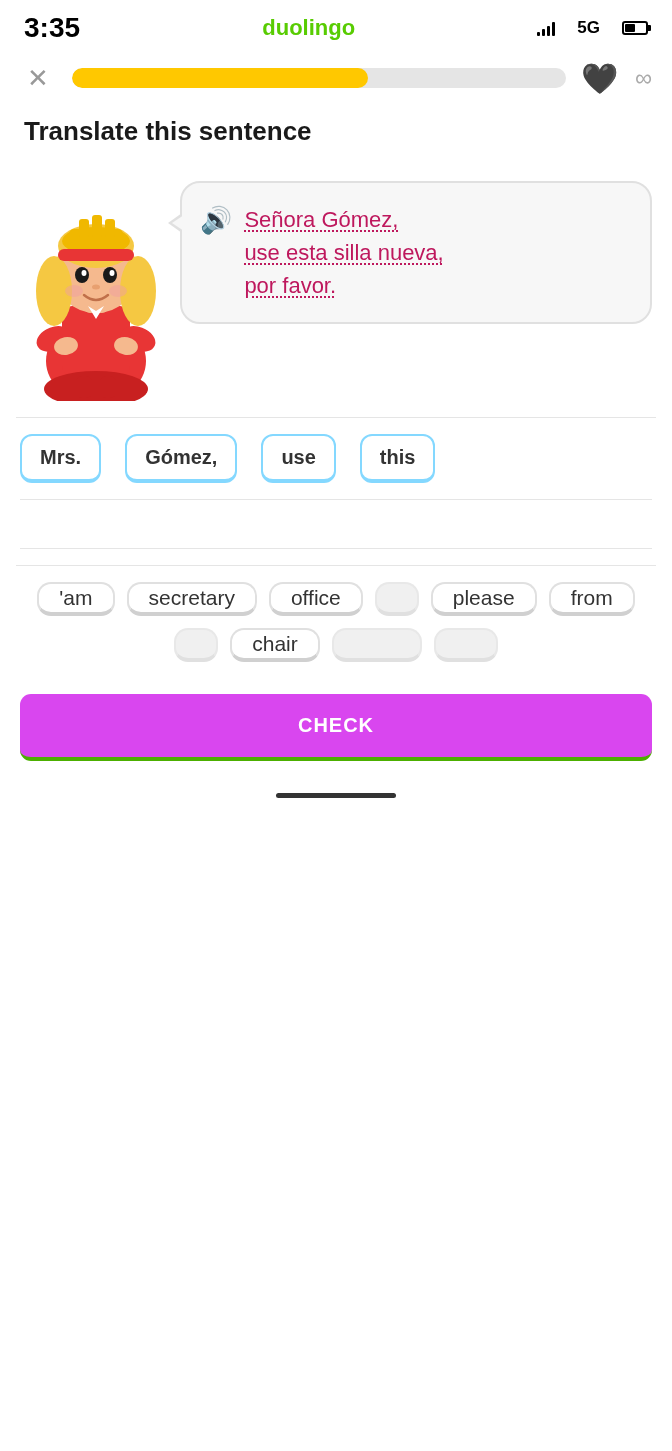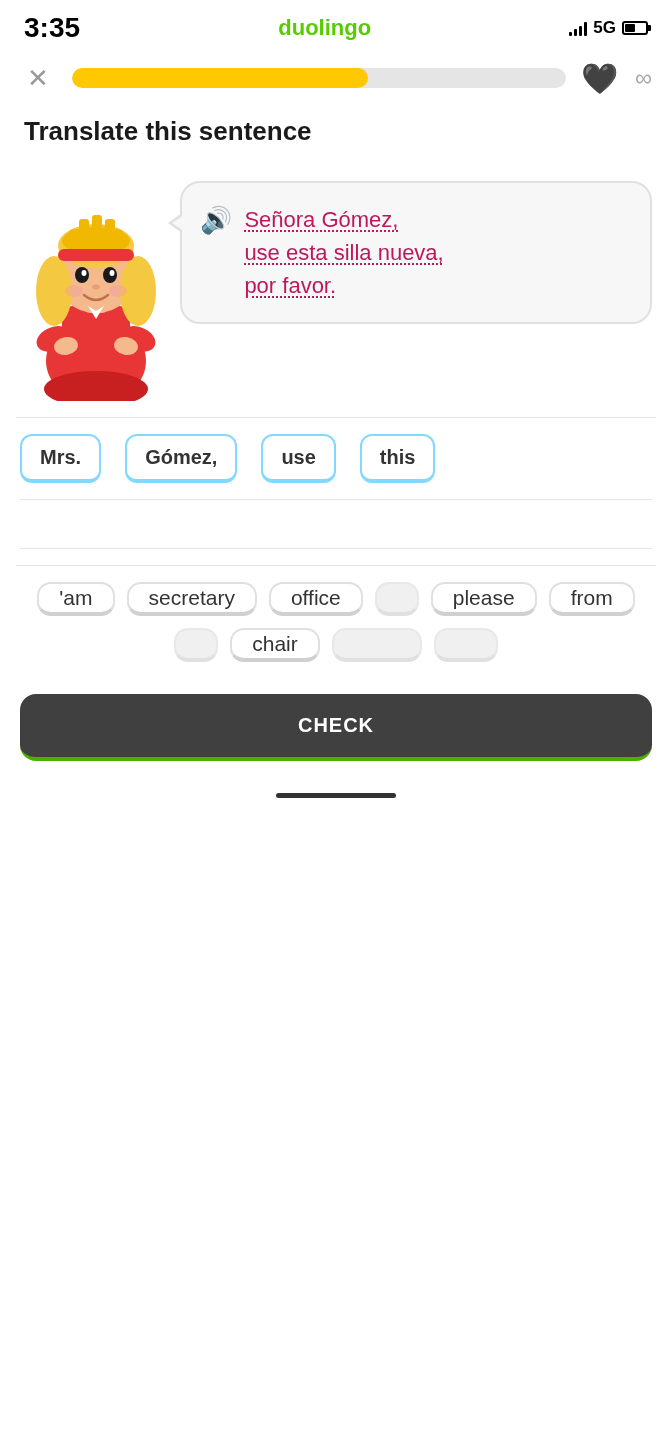--- a/index.html
+++ b/index.html
@@ -28,21 +28,21 @@
       text-align: right;
     }
     .status-app-name {
       font-size: 22px;
       font-weight: 700;
       color: #58cc02;
     }
     .status-icons {
       display: flex;
       align-items: center;
-      gap: 6px;
+      gap: 22px;
       font-size: 16px;
       color: #000;
       font-weight: 600;
     }
     .signal-bars {
       display: flex;
       align-items: flex-end;
       gap: 2px;
       height: 16px;
     }
@@ -269,23 +269,23 @@
       cursor: default;
     }
 
     
     .check-btn-container {
       padding: 24px 20px 20px 20px;
       margin-top: auto;
     }
     .check-btn {
       width: 100%;
-      background: #404040;
+      background: #d946ef;
       border: none;
-      border-radius: 16px;
+      border-radius: 11px;
       padding: 20px;
       font-size: 20px;
       font-weight: 800;
       color: #fff;
       text-transform: uppercase;
       letter-spacing: 1px;
       cursor: pointer;
       border-bottom: 4px solid #4caf00;
     }
 

